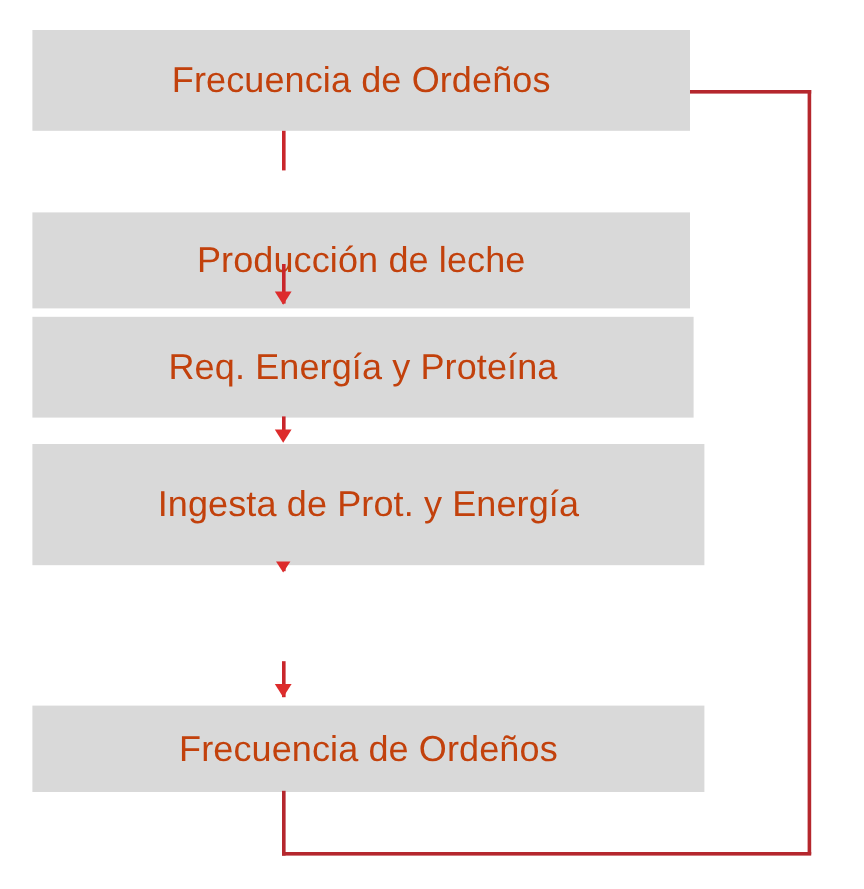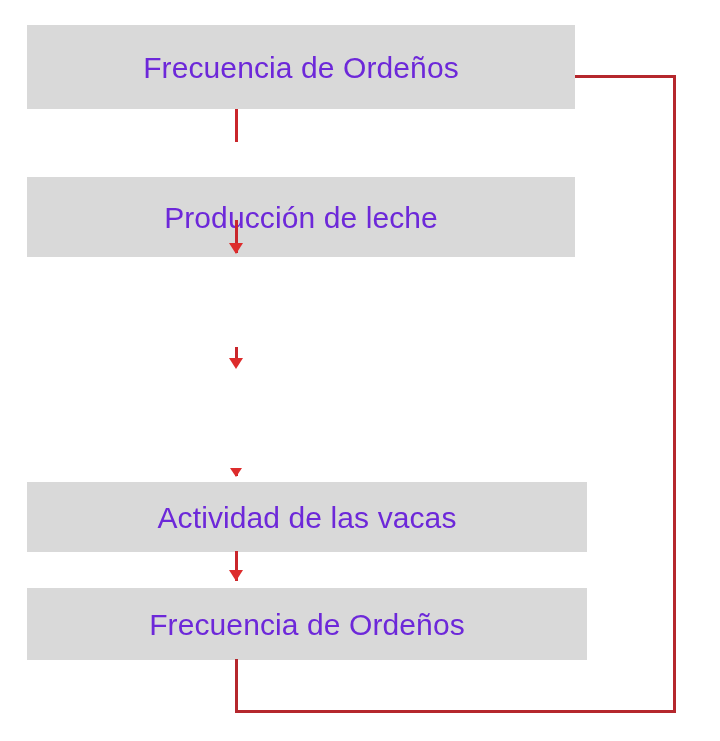--- a/index.html
+++ b/index.html
@@ -13,21 +13,21 @@
   #canvas {
     position: relative;
     width: 720px;
     height: 741px;
     background: #ffffff;
     overflow: hidden;
   }
   .node {
     position: absolute;
     background: #d9d9d9;
-    color: #6d28d9;
+    color: #c2410c;
     display: flex;
     align-items: center;
     justify-content: center;
     text-align: center;
     font-family: "Liberation Sans", sans-serif;
     font-size: 30px;
     font-weight: 400;
     letter-spacing: 0.1px;
     line-height: 1.1;
     box-sizing: border-box;
@@ -73,25 +73,28 @@
 <div id="canvas">
 
   <div class="node" id="node-0">
     <span>Frecuencia de Ordeños</span>
   </div>
 
   <div class="node" id="node-1">
     <span>Producción de leche</span>
   </div>
 
+  <div class="node" id="node-2">
+    <span>Req. Energía y Proteína</span>
+  </div>
 
+  <div class="node" id="node-3">
+    <span>Ingesta de Prot. y Energía</span>
+  </div>
 
-  <div class="node" id="node-4">
-    <span>Actividad de las vacas</span>
-  </div>
 
   <div class="node" id="node-5">
     <span>Frecuencia de Ordeños</span>
   </div>
 
   <div class="conn v" style="left:235px; top:109px; height:33px;"></div>
 
   <div class="conn v" style="left:235px; top:220px; height:33px;"></div>
   <div class="arrowhead" style="left:229px; top:243px;"></div>
 

